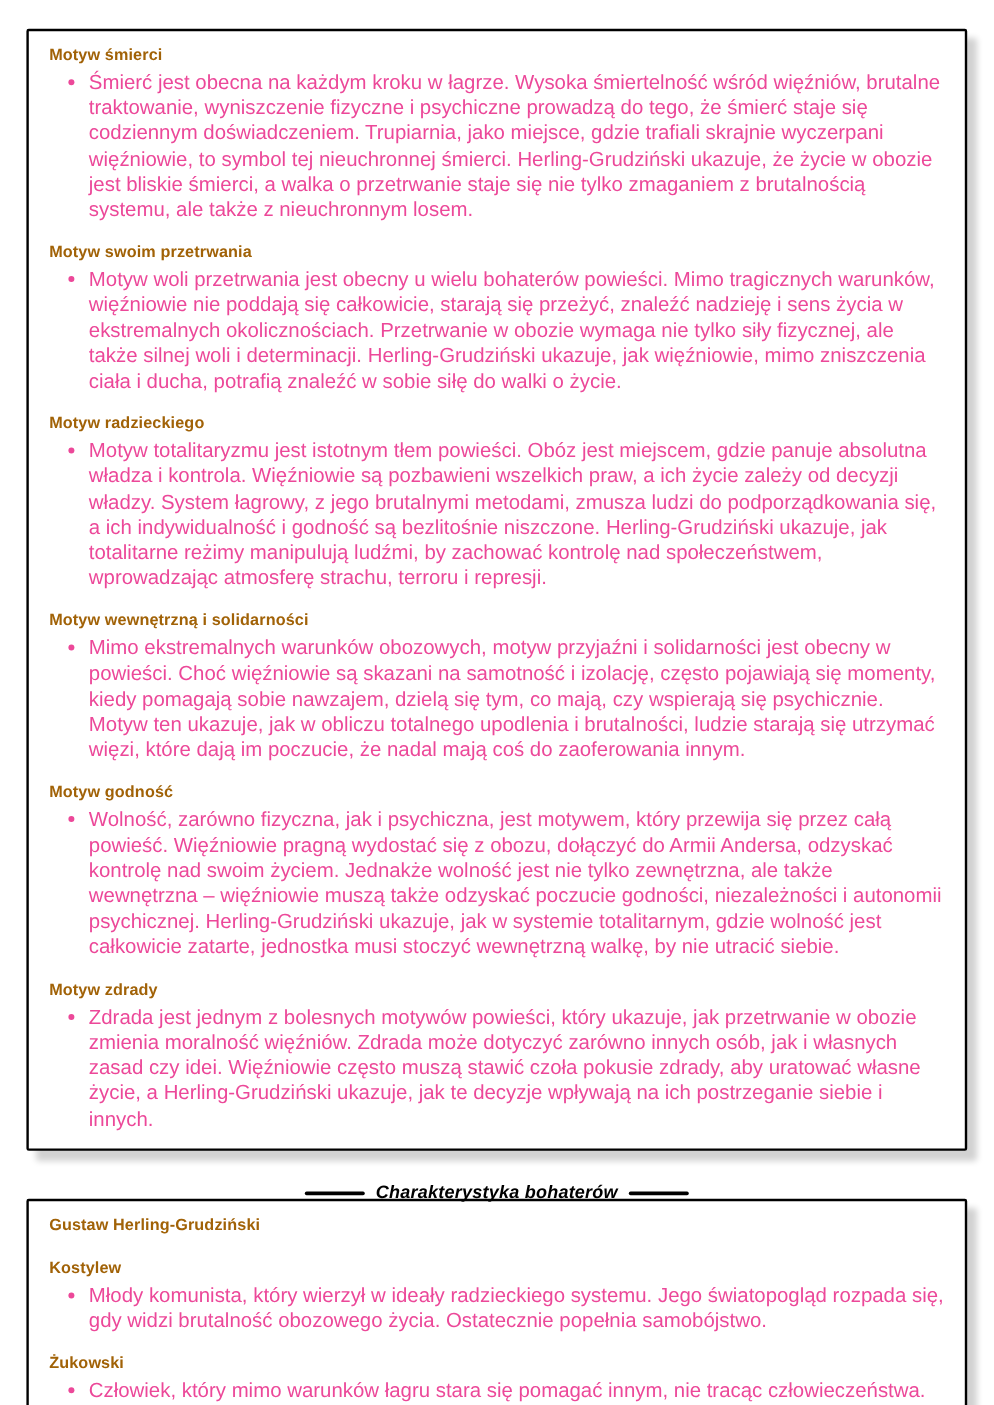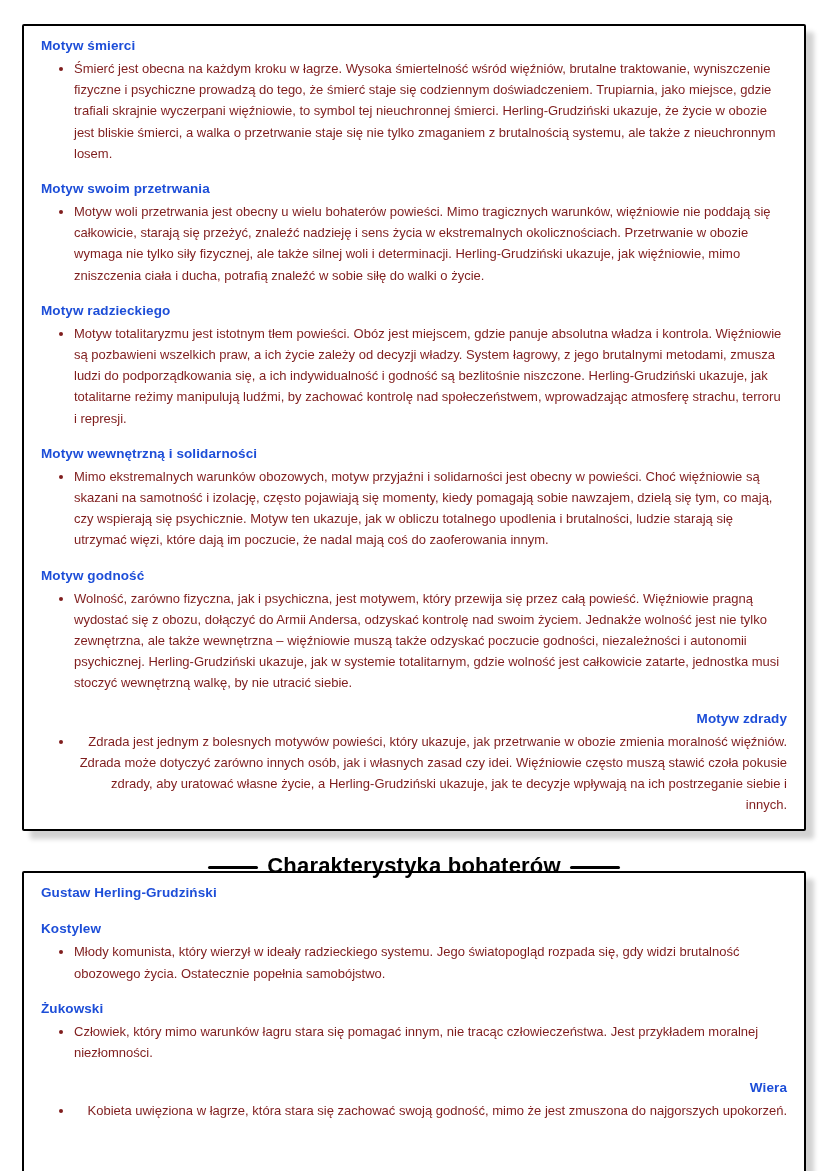--- a/index.html
+++ b/index.html
@@ -21,38 +21,38 @@
     background: #ffffff;
     border: 2.5px solid #000000;
     border-radius: 2px;
     box-shadow: 8px 8px 5px #d2d2d2;
     padding: 9px 17px 14px 17px;
   }
   .motifs-box { min-height: 759px; }
   .chars-box  { min-height: 308px; }
 
   .section { margin-bottom: 14px; }
-  .section:last-child { margin-bottom: 0; text-align: right; }
+  .section:last-child { margin-bottom: 0; }
   .section-title {
     font-weight: 700;
-    color: #1d4ed8;
+    color: #a16207;
     font-size: 13.5px;
     line-height: 22px;
     margin-bottom: 1px;
     letter-spacing: 0.1px;
   }
   ul.bullets {
     margin: 0;
     padding-left: 33px;
     list-style: disc outside;
   }
   ul.bullets li {
-    font-size: 13px;
+    font-size: 17px;
     line-height: 21.2px;
-    color: #7f1d1d;
+    color: #ec4899;
   }
 
   .chars-wrap { margin-top: 25px; position: relative; }
   .chars-header {
     display: flex;
     align-items: center;
     justify-content: center;
     gap: 9px;
     height: 22px;
     margin-bottom: -7px;
@@ -60,21 +60,22 @@
     z-index: 2;
   }
   .chars-header .hline {
     width: 50px;
     height: 3px;
     background: #000000;
     border-radius: 2px;
   }
   .chars-header .header-text {
     font-weight: 700;
-    font-size: 22px;
+    font-style: italic;
+    font-size: 15px;
     color: #000000;
     letter-spacing: 0.2px;
     white-space: nowrap;
     padding-bottom: 2px;
   }
 </style>
 </head>
 <body>
 
 <div class="page">

